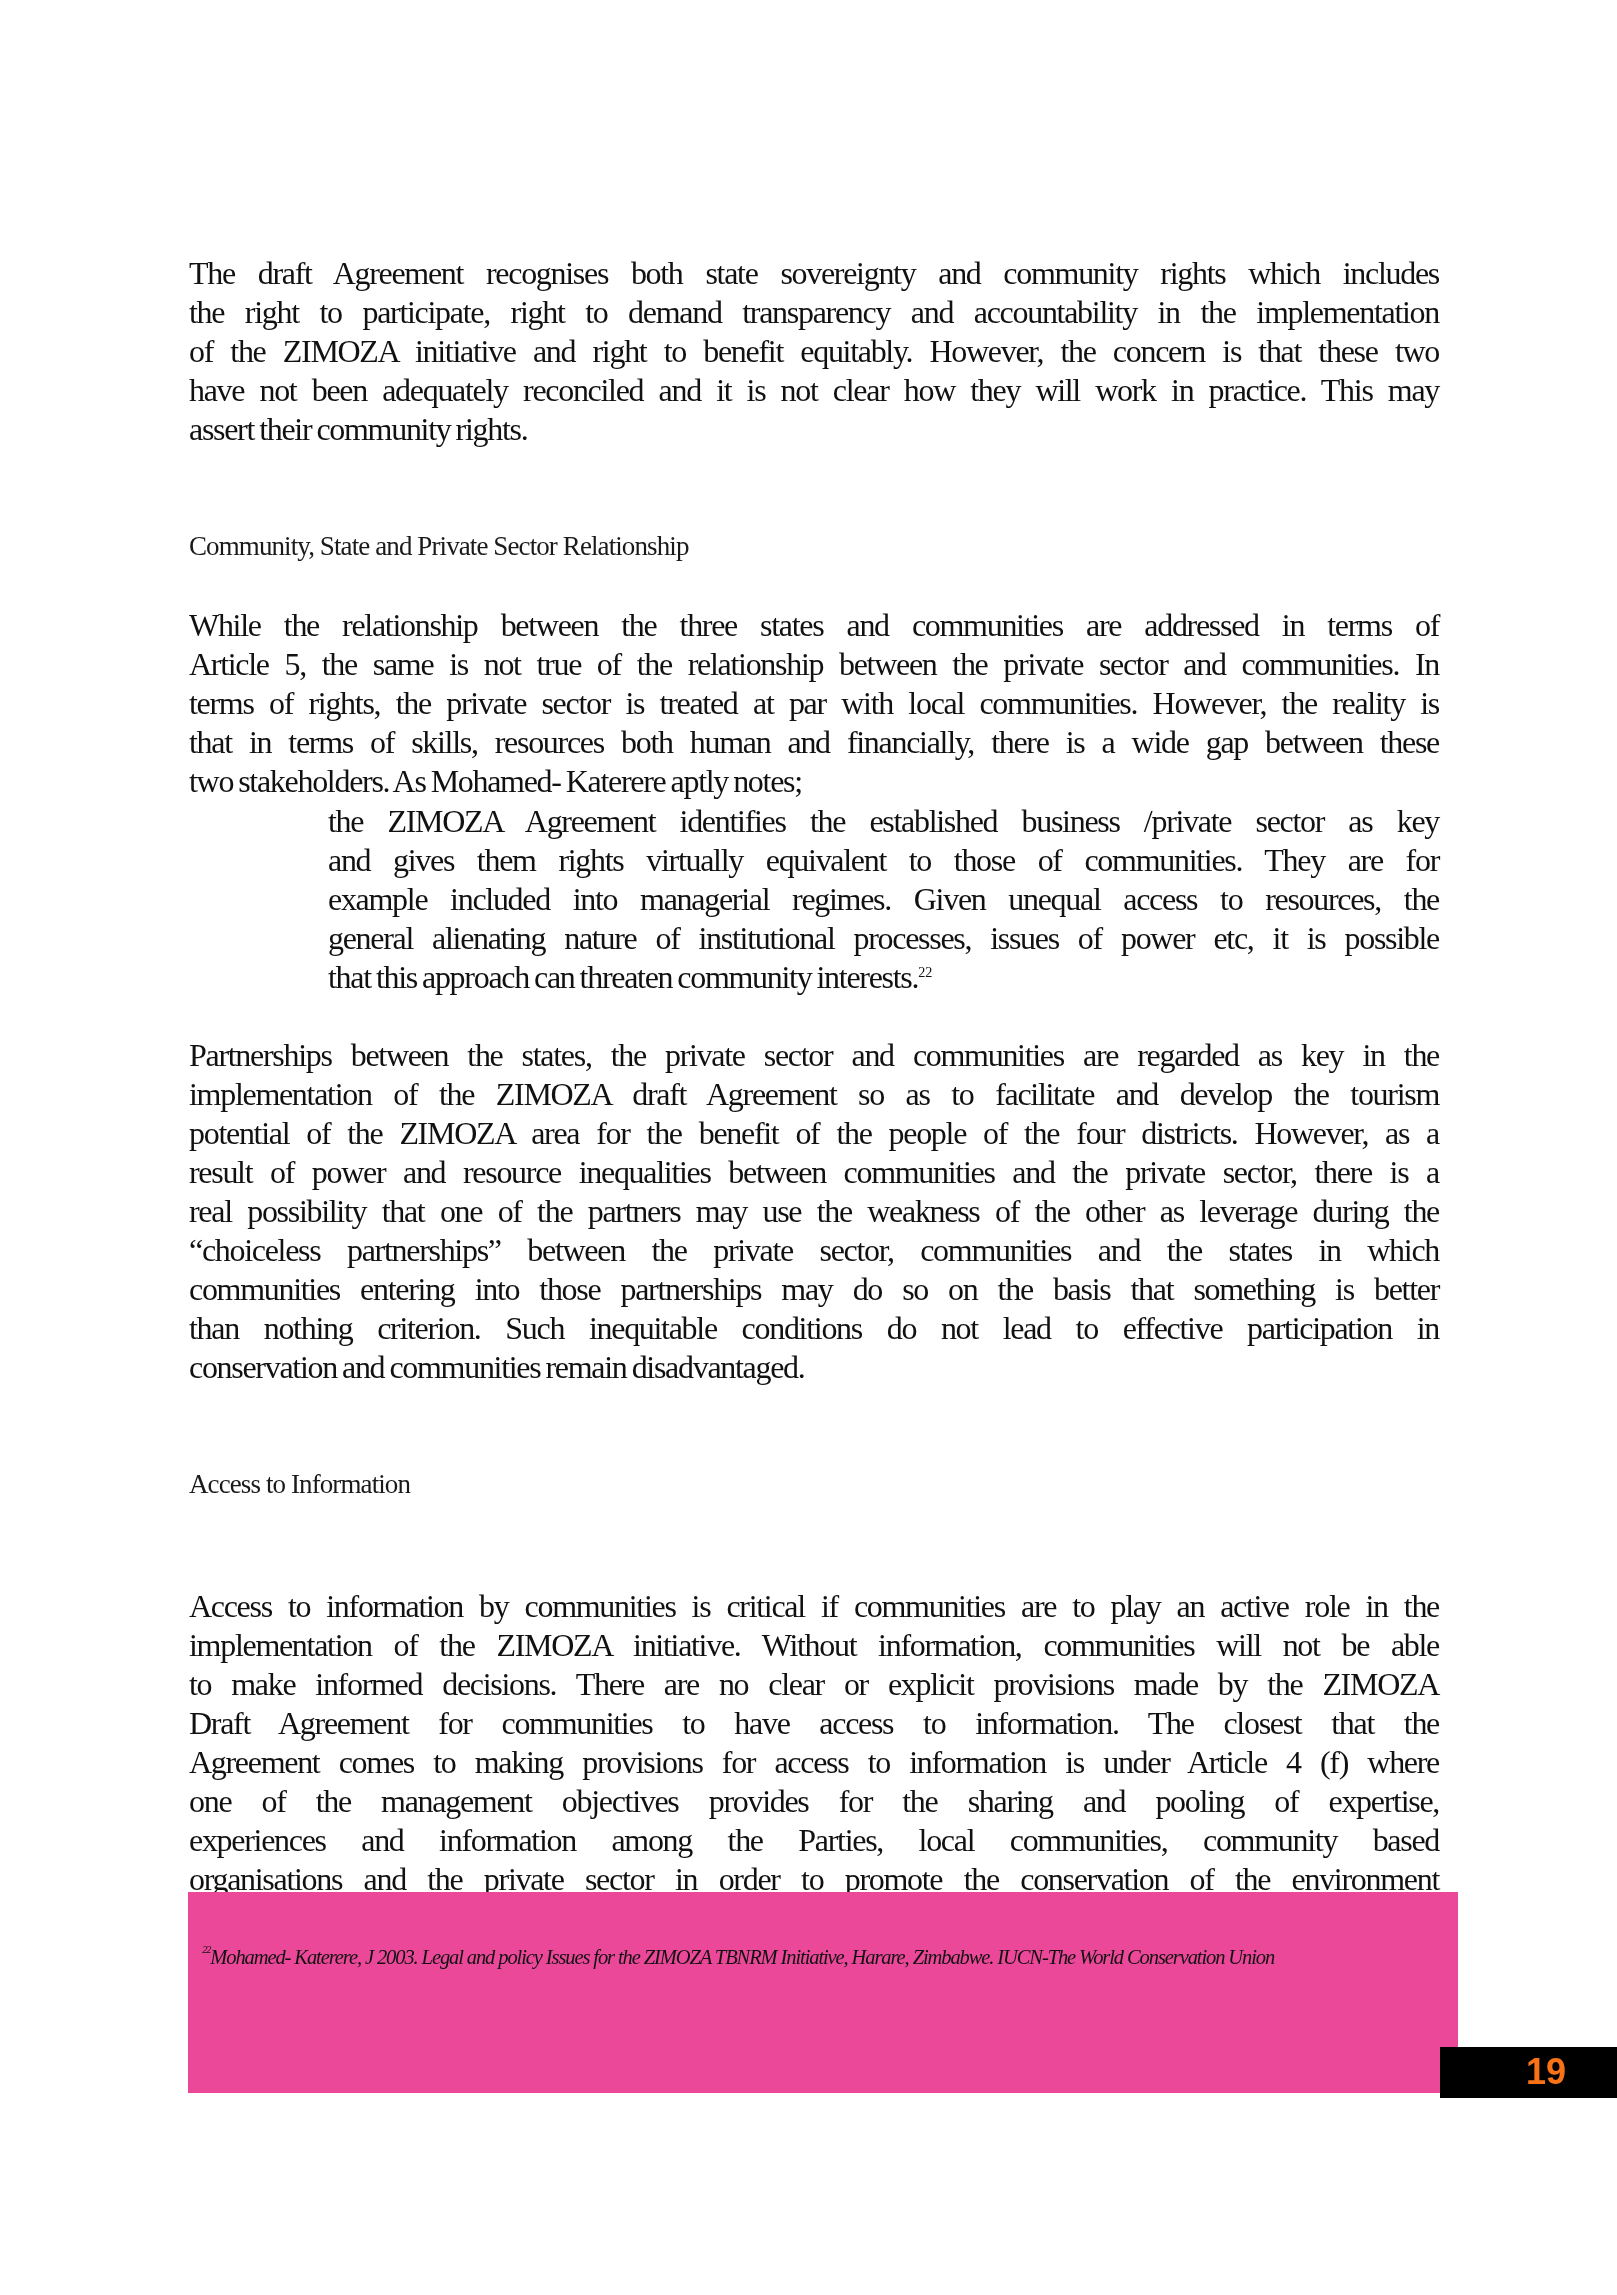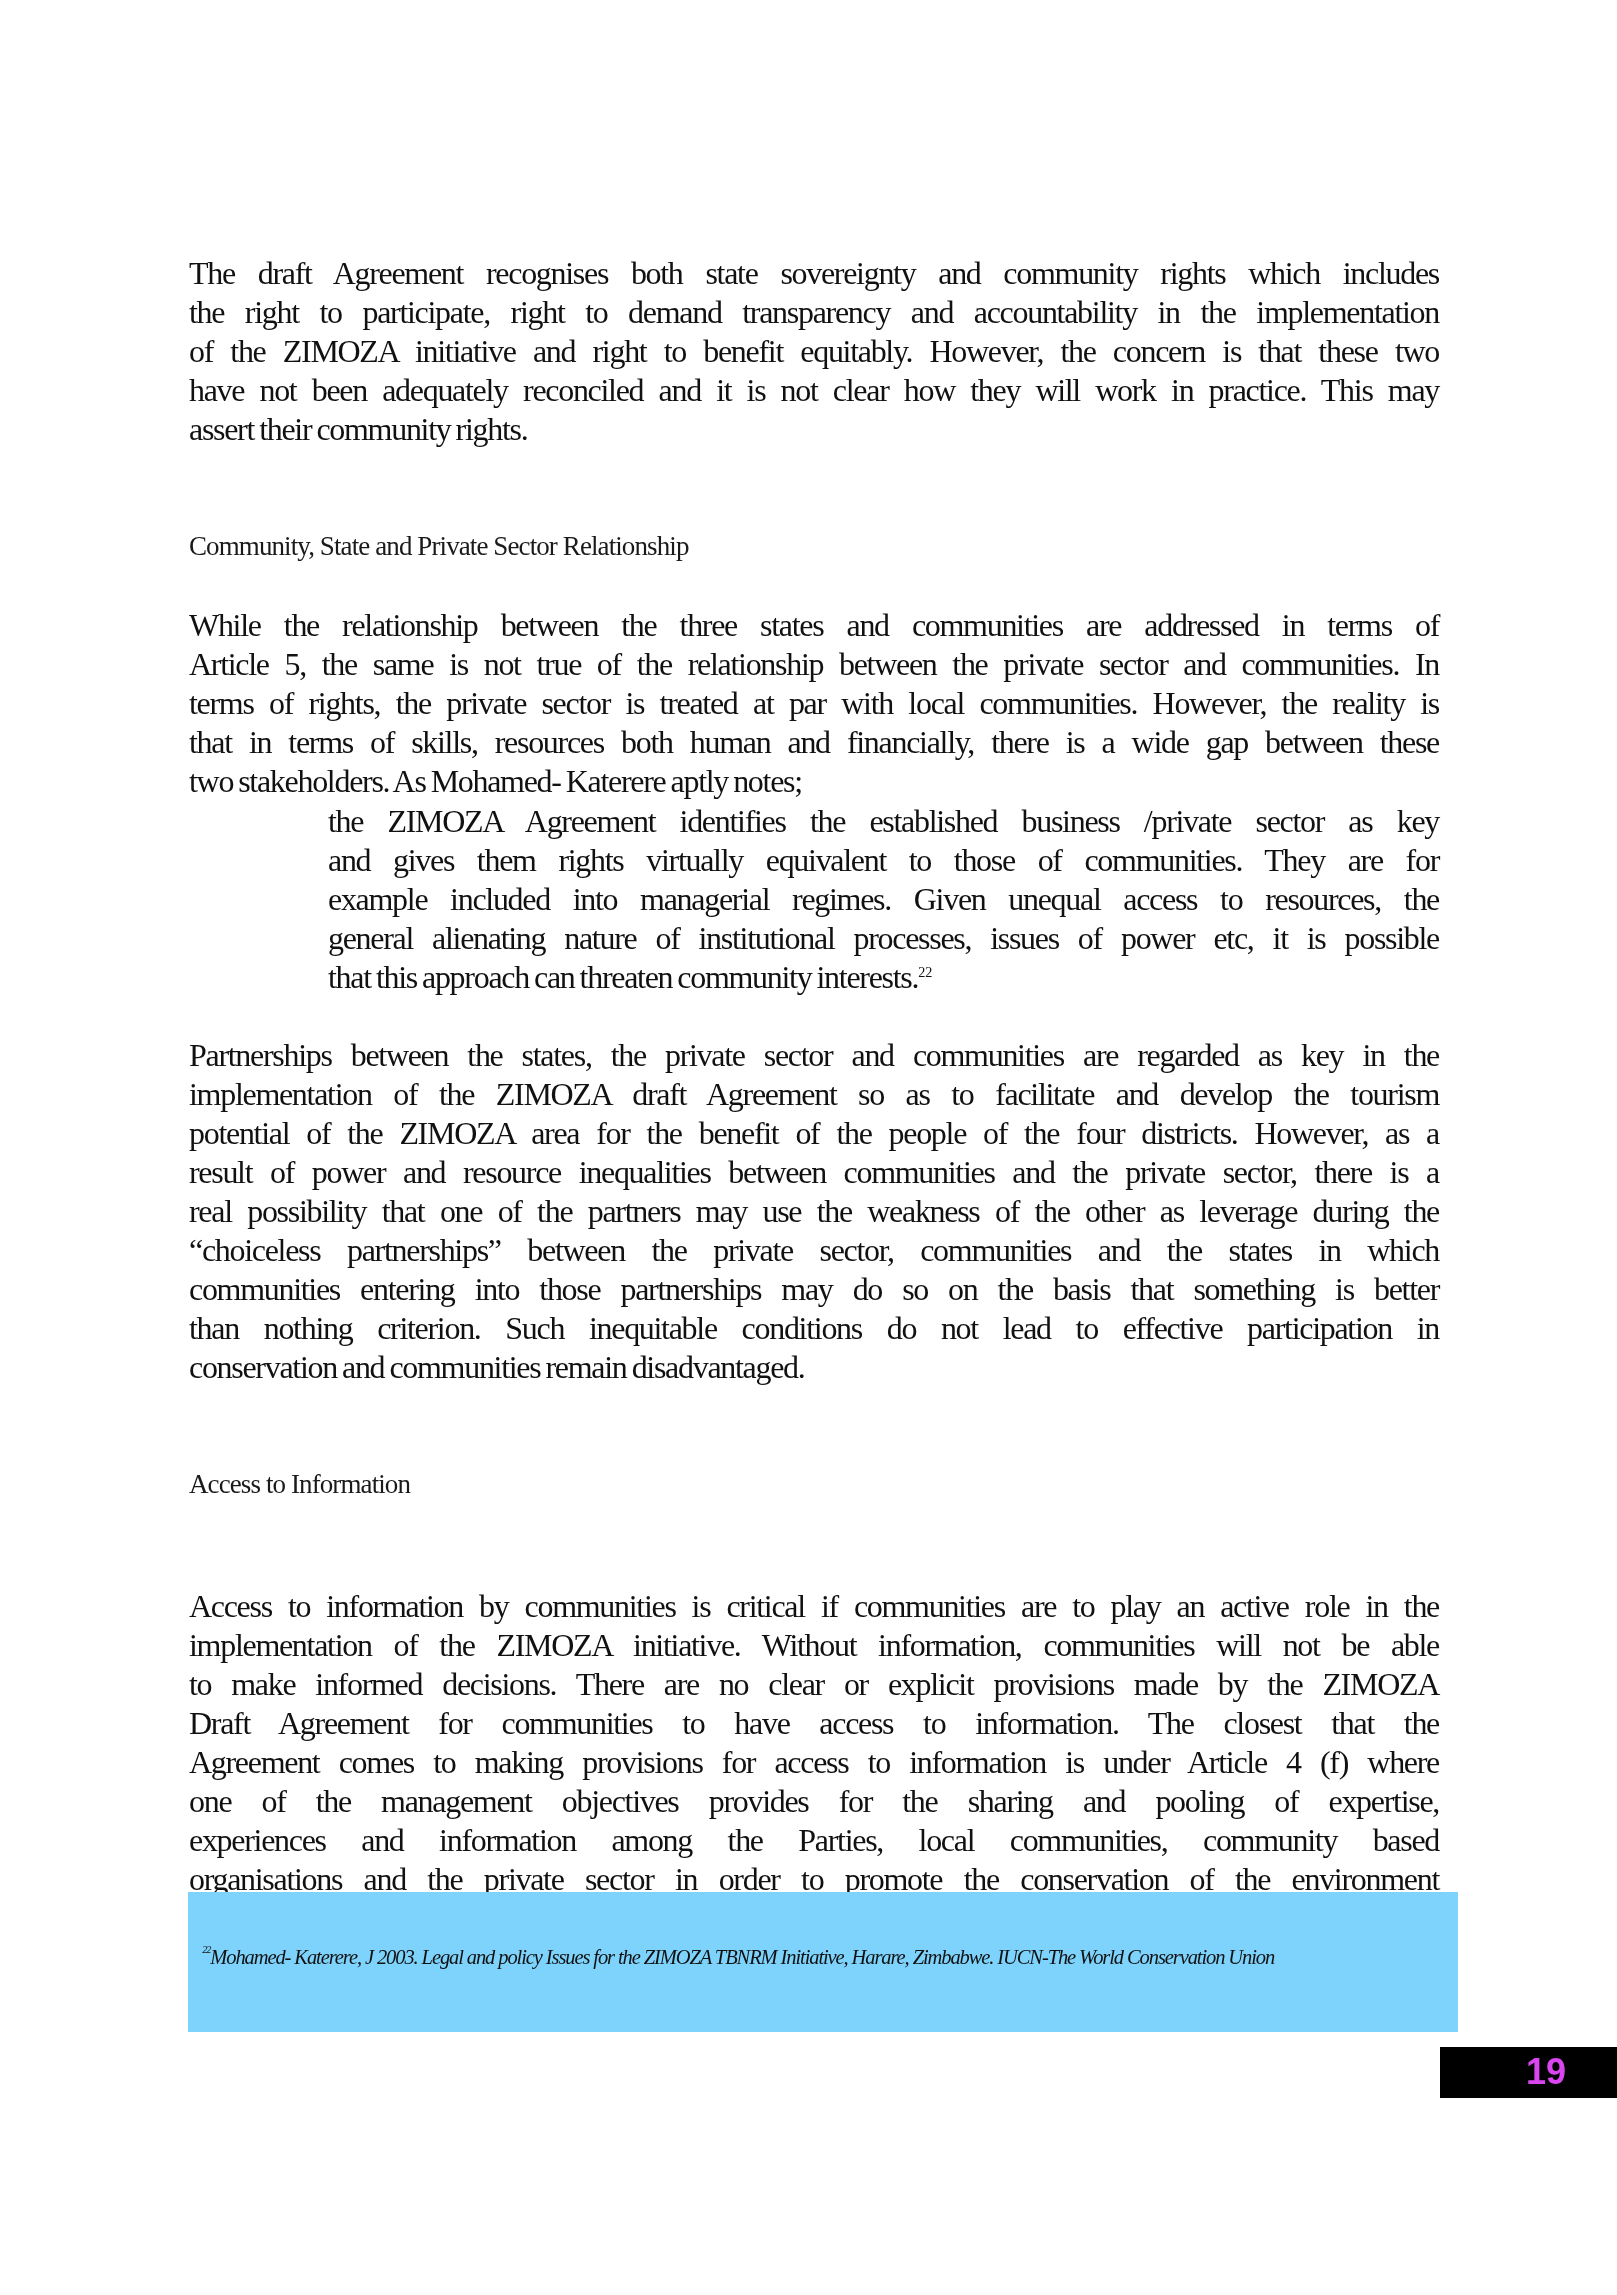--- a/index.html
+++ b/index.html
@@ -8,29 +8,29 @@
   .page { position:absolute; left:0; top:0; width:1618px; height:2295px; }
   .block { position:absolute; left:189px; width:1250px; }
   .line { display:block; height:39px; line-height:39px; font-size:32px;
           white-space:nowrap; text-align:justify; text-align-last:justify;
           letter-spacing:-1.3px; word-spacing:-1.6px; transform-origin:left center; }
   .line.last { text-align-last:left; }
   .quote { position:absolute; left:328px; width:1111px;font-family:Liberation Serif, serif; }
   .heading { position:absolute; left:189px; font-size:27px; line-height:39px;
              letter-spacing:-0.9px; white-space:nowrap; color:#1a1a1a; }
   sup.fn { font-size:14.2px; vertical-align:top; position:relative; top:-4.7px; letter-spacing:0; }
-  .footnote-box { position:absolute; left:188px; top:1892px; width:1270px; height:140px;
-                  background:#7dd3fc; }
+  .footnote-box { position:absolute; left:188px; top:1892px; width:1270px; height:201px;
+                  background:#ec4899; }
   .footnote-text { position:absolute; left:14.2px; top:54px; font-size:20.5px; font-style:italic;
                    letter-spacing:-1.1px; white-space:nowrap; color:#111; }
   .footnote-text sup { font-size:10.3px; vertical-align:top; position:relative; top:-1.6px; }
   .page-number-box { position:absolute; left:1440px; top:2047px; width:178px; height:51px;
                      background:#000000; }
   .page-number { position:absolute; right:52px; top:3.2px; font-family:"Liberation Sans","DejaVu Sans",sans-serif;
-                 font-weight:bold; font-size:36px; line-height:44px; color:#d946ef; }
+                 font-weight:bold; font-size:36px; line-height:44px; color:#f97316; }
 </style>
 </head>
 <body>
 
 <div class="page">
 
   <div class="block" style="top:254px;">
     <span class="line" style="">The draft Agreement recognises both state sovereignty and community rights which includes</span>
     <span class="line" style="">the right to participate, right to demand transparency and accountability in the implementation</span>
     <span class="line" style="">of the ZIMOZA initiative and right to benefit equitably. However, the concern is that these two</span>

